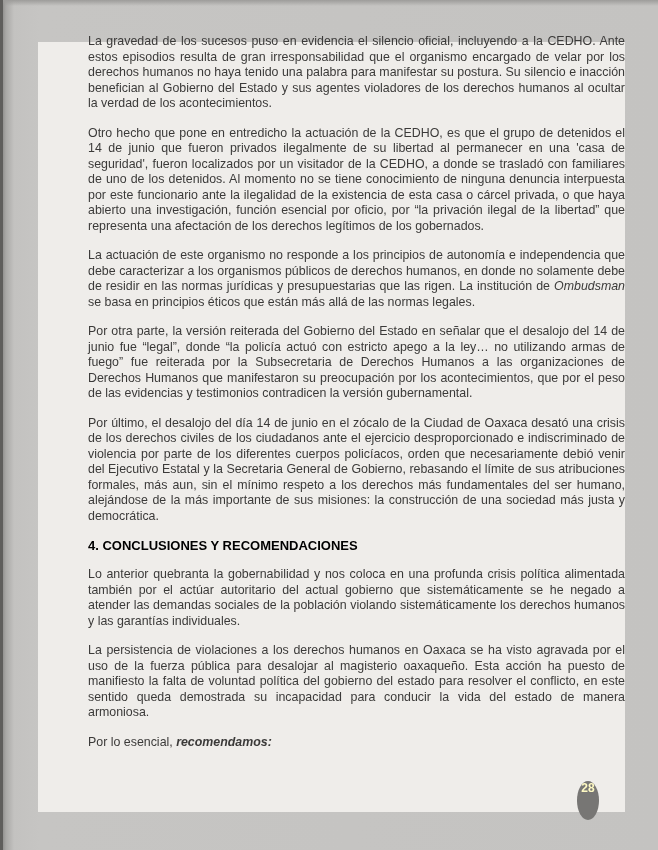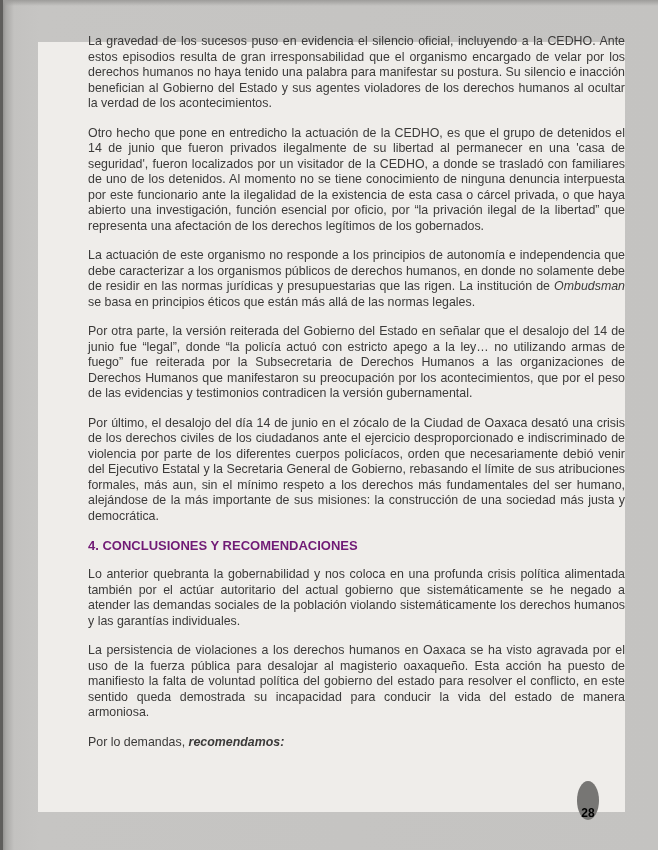--- a/index.html
+++ b/index.html
@@ -32,32 +32,32 @@
     }
     .content p {
       margin: 0 0 14px 0;
       text-align: justify;
       text-align-last: left;
     }
     .content h2 {
       margin: 0 0 13px 0;
       font-size: 13px;
       font-weight: bold;
-      color: #701a75;
+      color: #000000;
       line-height: 16px;
     }
     .emph { font-weight: bold; font-style: italic; margin-top: 40px; }
     .ital { font-style: italic; }
     .page-num {
       position: absolute; left: 577px; top: 781px;
       width: 22px; height: 39px; border-radius: 50%;
       background: #777674;
-      color: #000000;
+      color: #fef9c3;
       font-weight: bold; font-size: 12px;
-      display: flex; align-items: flex-end; justify-content: center;
+      display: flex; align-items: flex-start; justify-content: center;
       font-family: "Liberation Sans", sans-serif;
     }
   </style>
 </head>
 <body>
 
 <div class="frame"></div>
 <div class="frame-top-shade"></div>
 <div class="binding-edge"></div>
 
@@ -67,18 +67,18 @@
   <p>La gravedad de los sucesos puso en evidencia el silencio oficial, incluyendo a la CEDHO. Ante estos episodios resulta de gran irresponsabilidad que el organismo encargado de velar por los derechos humanos no haya tenido una palabra para manifestar su postura. Su silencio e inacción benefician al Gobierno del Estado y sus agentes violadores de los derechos humanos al ocultar la verdad de los acontecimientos.</p>
   <p>Otro hecho que pone en entredicho la actuación de la CEDHO, es que el grupo de detenidos el 14 de junio que fueron privados ilegalmente de su libertad al permanecer en una 'casa de seguridad', fueron localizados por un visitador de la CEDHO, a donde se trasladó con familiares de uno de los detenidos. Al momento no se tiene conocimiento de ninguna denuncia interpuesta por este funcionario ante la ilegalidad de la existencia de esta casa o cárcel privada, o que haya abierto una investigación, función esencial por oficio, por “la privación ilegal de la libertad” que representa una afectación de los derechos legítimos de los gobernados.</p>
   <p><span>La actuación de este organismo no responde a los principios de  autonomía e independencia que debe caracterizar a los organismos públicos de derechos humanos, en donde no solamente debe de residir en las normas jurídicas y presupuestarias que las rigen. La institución de </span><span class="ital">Ombudsman</span><span> se basa en principios éticos que están más allá de las normas legales.</span></p>
   <p>Por otra parte, la versión reiterada del Gobierno del Estado en señalar que el desalojo del 14 de junio fue “legal”, donde “la policía actuó con estricto apego a la ley… no utilizando armas de fuego” fue reiterada por la Subsecretaria de Derechos Humanos a las organizaciones de Derechos Humanos que manifestaron su preocupación por los acontecimientos, que por el peso de las evidencias y testimonios contradicen la versión gubernamental.</p>
   <p>Por último, el desalojo del día 14 de junio en el zócalo de la Ciudad de Oaxaca desató una crisis de los derechos civiles de los ciudadanos ante el ejercicio desproporcionado e indiscriminado de violencia por parte de los diferentes cuerpos policíacos, orden que necesariamente debió venir del Ejecutivo Estatal y la Secretaria General de Gobierno, rebasando el límite de sus atribuciones formales, más aun, sin el mínimo respeto a los derechos más fundamentales del ser humano, alejándose de la más importante de sus misiones: la construcción de una sociedad más justa y democrática.</p>
 
   <h2>4. CONCLUSIONES Y RECOMENDACIONES</h2>
 
   <p>Lo anterior quebranta la gobernabilidad y nos coloca en una profunda crisis política alimentada también por el actúar autoritario del actual gobierno que sistemáticamente se he negado a atender las demandas sociales de la población violando sistemáticamente los derechos humanos y las garantías individuales.</p>
   <p>La persistencia de violaciones a los derechos humanos en Oaxaca se ha visto agravada por el uso de la fuerza pública para desalojar al magisterio oaxaqueño. Esta acción ha puesto de manifiesto la falta de voluntad política del gobierno del estado para resolver el conflicto, en este sentido queda demostrada su incapacidad para conducir la vida del estado de manera armoniosa.</p>
-  <p><span>Por lo demandas, </span><span class="emph">recomendamos:</span></p>
+  <p><span>Por lo esencial, </span><span class="emph">recomendamos:</span></p>
 </div>
 
 <div class="page-num">
   <span>28</span>
 </div>
 
 </body></html>

